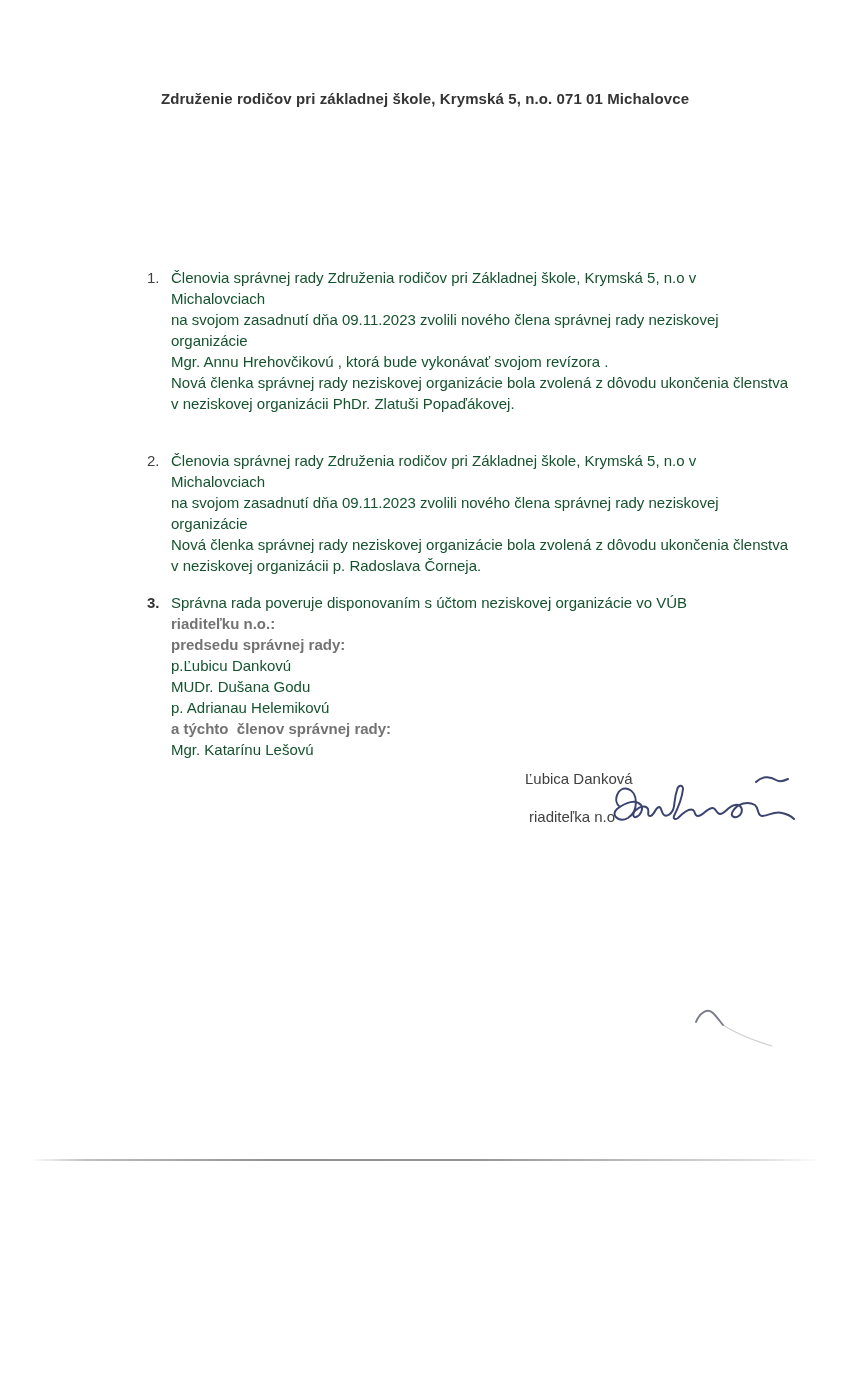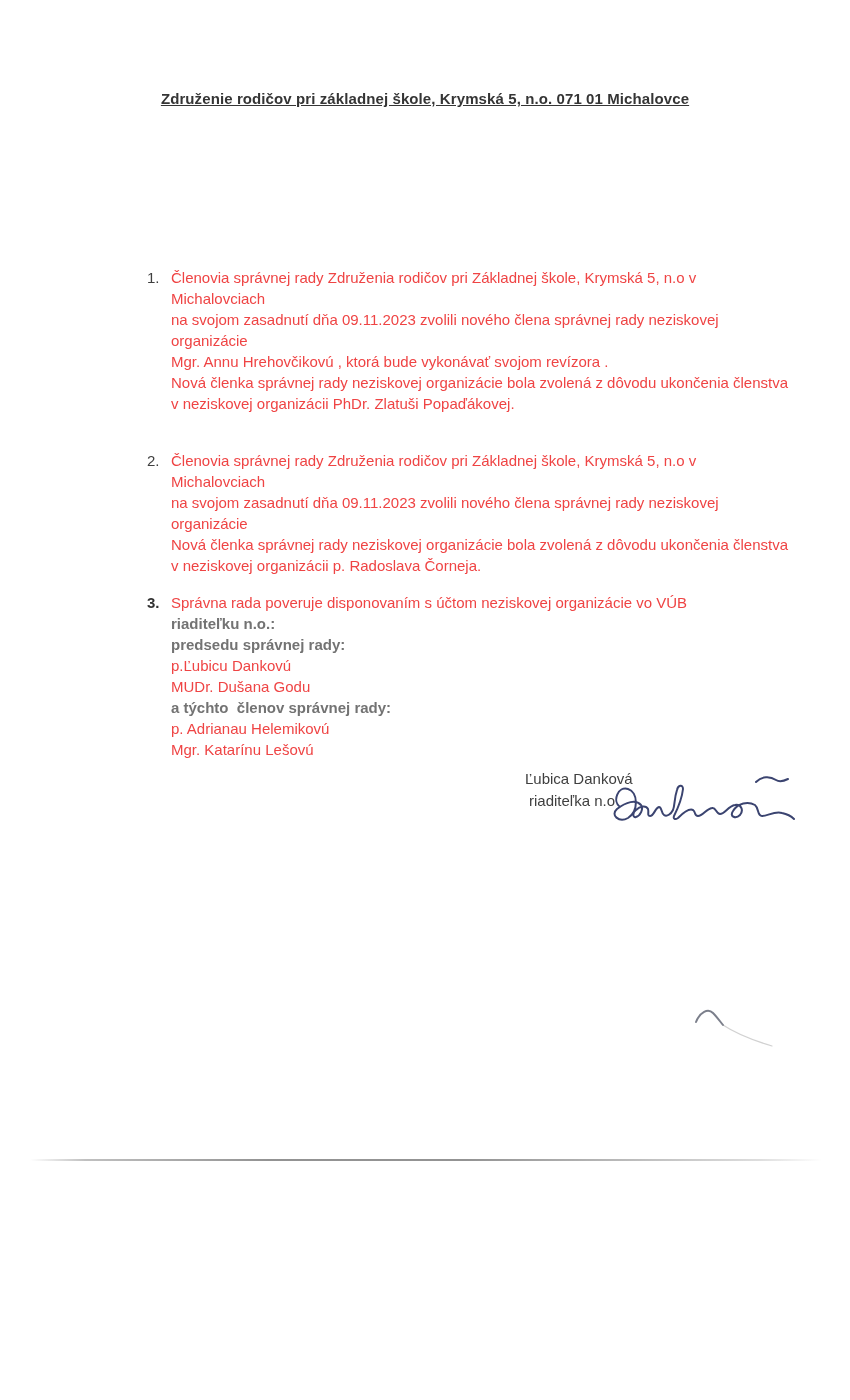--- a/index.html
+++ b/index.html
@@ -17,21 +17,20 @@
     position: absolute;
     top: 90px;
     left: 0;
     width: 100%;
     text-align: center;
   }
   .doc-title span {
     font-size: 15px;
     font-weight: bold;
     color: #353535;
-    text-decoration: underline;
     letter-spacing: 0.1px;
   }
   .doc-subtitle {
     position: absolute;
     top: 177px;
     left: 0;
     width: 100%;
     text-align: center;
   }
   .doc-subtitle span {
@@ -54,30 +53,30 @@
     flex: 0 0 24px;
     font-size: 15px;
     line-height: 21px;
   }
   .item-num.bold { font-weight: bold; color: #333333; }
   .item-body { flex: 1; }
   .line {
     font-size: 15px;
     line-height: 21px;
     white-space: pre-wrap;
-    color: #ef4444;
+    color: #14532d;
   }
   .line.bold { font-weight: bold; color: #737373; }
   .signature-block {
     position: absolute;
     top: 768px;
     left: 525px;
   }
   .sig-name { font-size: 15px; line-height: 22px; color: #3f3f3f; }
-  .sig-role { font-size: 15px; line-height: 22px; color: #3f3f3f; padding-left: 4px; }
+  .sig-role { font-size: 15px; line-height: 22px; color: #3f3f3f; padding-left: 4px; margin-top: 16px; }
   .signature-svg {
     position: absolute;
     top: 773px;
     left: 606px;
     width: 192px;
     height: 62px;
   }
   .scratch-svg {
     position: absolute;
     top: 1000px;
@@ -135,22 +134,22 @@
     </div>
 
     <div class="item item-3">
       <div class="item-num bold">3.</div>
       <div class="item-body">
         <div class="line">Správna rada poveruje disponovaním s účtom neziskovej organizácie vo VÚB</div>
         <div class="line bold">riaditeľku n.o.:</div>
         <div class="line bold">predsedu správnej rady:</div>
         <div class="line">p.Ľubicu Dankovú</div>
         <div class="line">MUDr. Dušana Godu</div>
+        <div class="line">p. Adrianau Helemikovú</div>
         <div class="line bold">a týchto  členov správnej rady:</div>
-        <div class="line">p. Adrianau Helemikovú</div>
         <div class="line">Mgr. Katarínu Lešovú</div>
       </div>
     </div>
 
   </div>
 
   <div class="signature-block">
     <div class="sig-name">Ľubica Danková</div>
     <div class="sig-role">riaditeľka n.o</div>
   </div>

